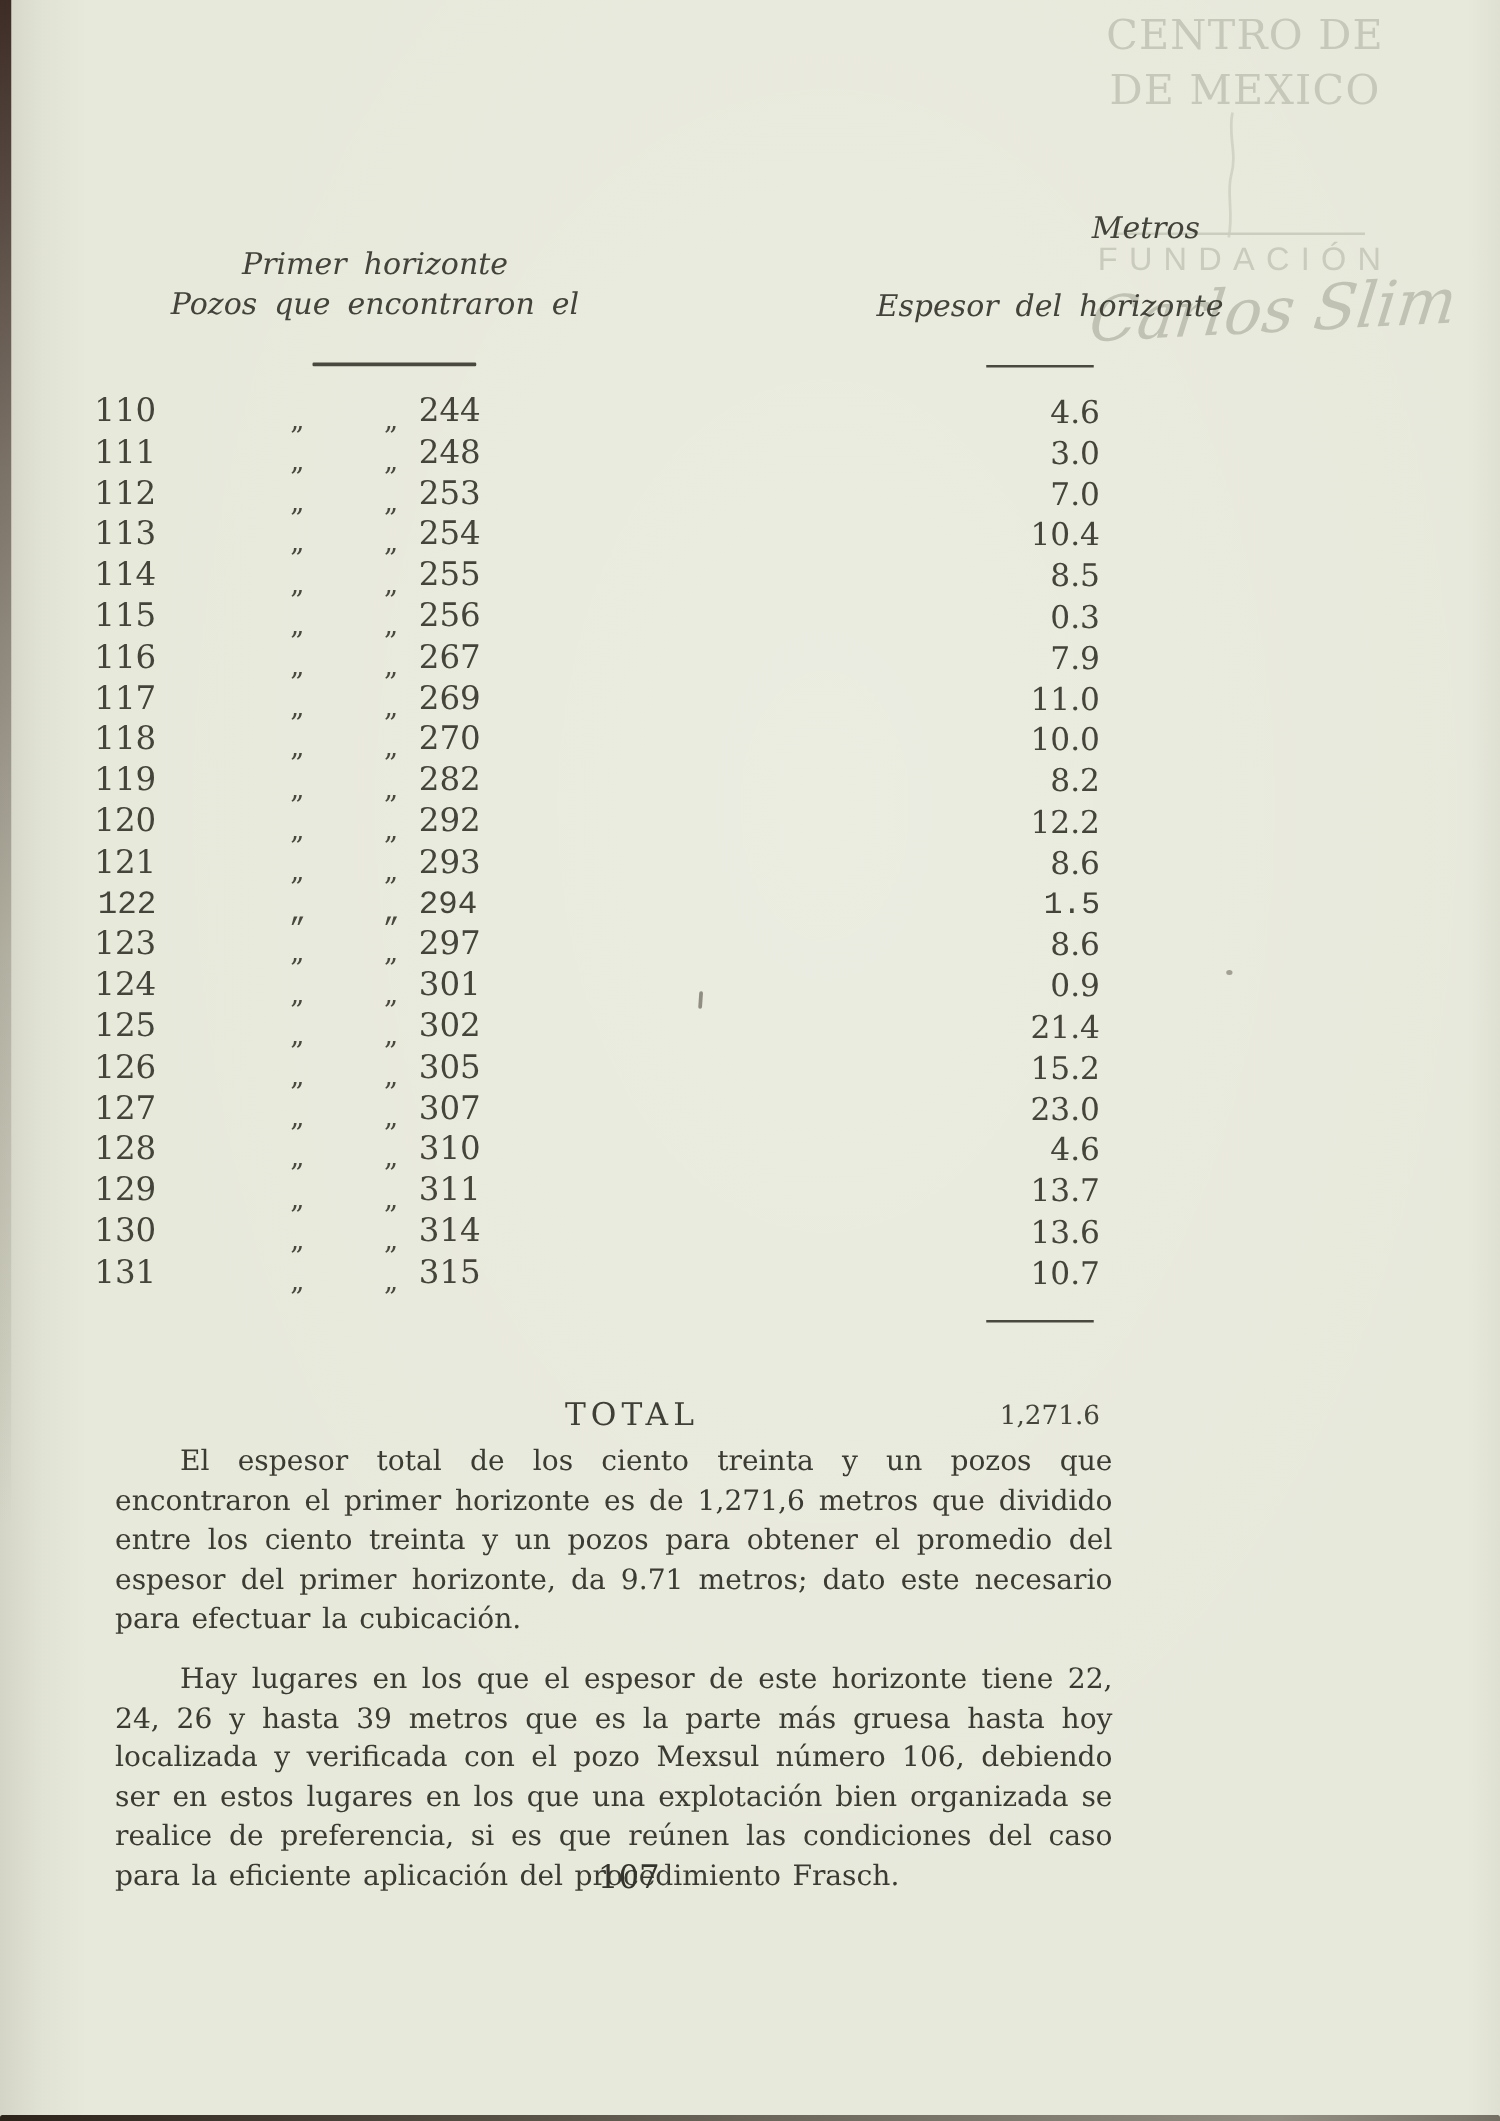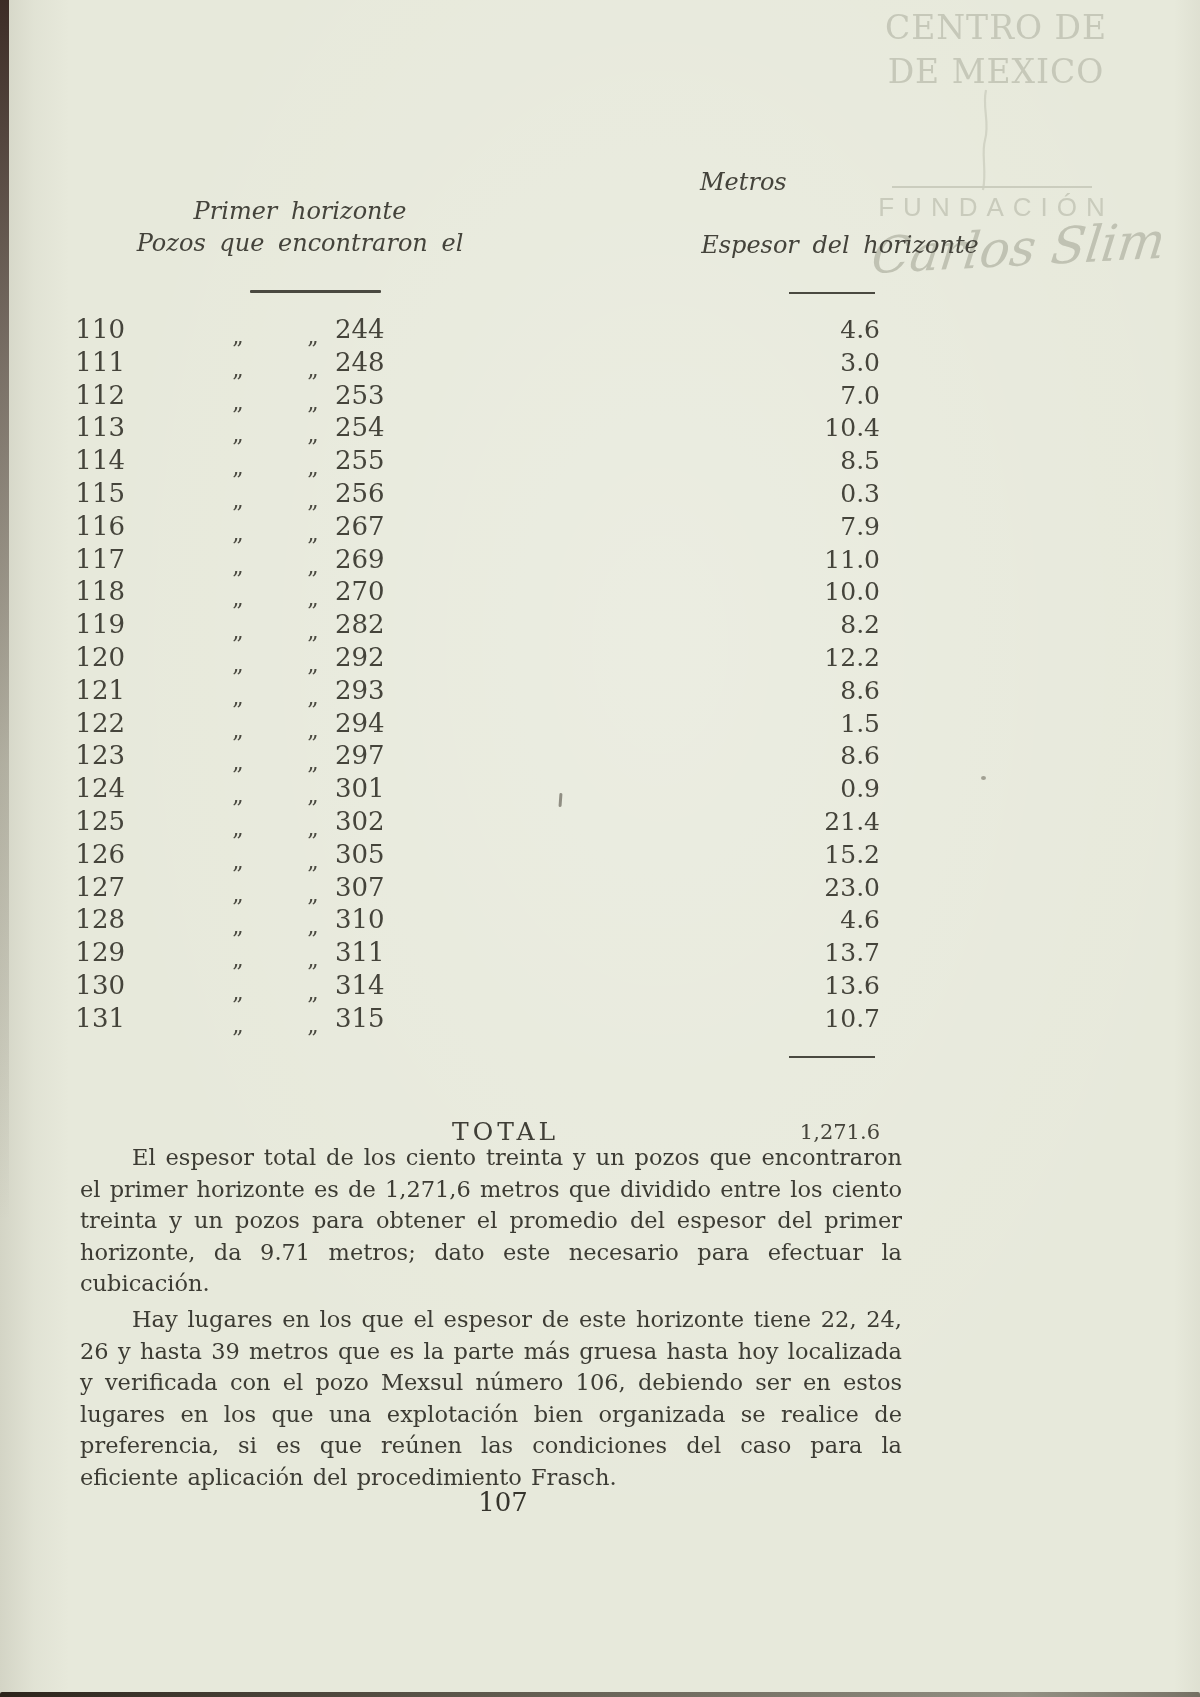--- a/index.html
+++ b/index.html
@@ -29,21 +29,21 @@
   .wm-divider{position:absolute;left:892px;top:186px;width:200px;height:2px;background:#cbcdbe;}
   .wm-foundation{position:absolute;left:874px;top:192px;width:244px;text-align:center;
       font-family:Liberation Sans, sans-serif;font-size:26px;letter-spacing:9px;
       color:#c9cbbc;white-space:nowrap;}
   .wm-signature{position:absolute;left:872px;top:220px;width:270px;
       font-style:italic;font-size:50px;color:#c0c2b3;white-space:nowrap;
       transform:rotate(-3deg) skewX(-10deg);}
   .wm-squiggle{position:absolute;left:972px;top:88px;opacity:.7;}
   
   .hdr{position:absolute;font-style:italic;font-size:24px;word-spacing:6px;white-space:nowrap;color:#44433b;}
-  .hdr-metros{left:700px;top:168px;width:260px;text-align:left;}
+  .hdr-metros{left:700px;top:168px;width:260px;text-align:right;}
   .hdr-left1{left:120px;top:197px;width:360px;text-align:center;}
   .hdr-left2{left:120px;top:229px;width:360px;text-align:center;}
   .hdr-right{left:700px;top:231px;width:280px;text-align:center;}
   .rule{position:absolute;background:#4a4940;}
   .rule-left{left:250px;top:290px;width:131px;height:3px;border-radius:1px;}
   .rule-right{left:789px;top:292px;width:86px;height:2px;}
   .rule-total{left:789px;top:1056px;width:86px;height:2px;}
   
   .rows{position:absolute;left:60px;top:313px;width:820px;height:760px;}
   .trow{position:absolute;left:0;width:100%;height:33px;line-height:33px;}
@@ -52,21 +52,21 @@
   .trow .d1{left:158px;}
   .trow .d2{left:233px;}
   .trow .well{position:absolute;left:275px;font-size:26px;color:#45443b;}
   .trow .val{position:absolute;right:0;font-size:25px;color:#45443b;}
   .total-row{position:absolute;left:60px;top:1068px;width:820px;height:34px;line-height:34px;margin-top:47px;}
   .total-label{position:absolute;left:392px;font-size:25px;letter-spacing:4px;color:#403f37;}
   .total-val{position:absolute;right:0;font-size:21px;color:#45443b;}
   
   .bodytext{position:absolute;left:76px;top:1138px;width:830px;
     font-size:22.5px;line-height:31.6px;text-align:justify;color:#3c3b33;word-spacing:2px;}
-  .bodytext p{margin:4px;text-indent:52px;}
+  .bodytext p{margin:16px;text-indent:52px;}
   
   .pagenum{position:absolute;left:453px;top:1487px;width:100px;text-align:center;font-size:26px;color:#35342c;}
   
   .artifact-tick{position:absolute;left:559px;top:793px;width:3px;height:14px;background:rgba(70,66,55,0.55);border-radius:2px;transform:rotate(4deg);}
   .artifact-dot{position:absolute;left:981px;top:776px;width:5px;height:4px;background:rgba(90,86,72,0.5);border-radius:50%;}
 </style>
 </head>
 <body>
 
 <div class="page">
@@ -170,21 +170,21 @@
         <span class="well">292</span>
         <span class="val">12.2</span>
       </div>
       <div class="trow" style="top: 360.8px;">
         <span class="seq">121</span>
         <span class="ditto d1">„</span>
         <span class="ditto d2">„</span>
         <span class="well">293</span>
         <span class="val">8.6</span>
       </div>
-      <div class="trow" style="top: 393.6px;">
+      <div class="trow" style="top: 393.6px; font-family: Liberation Mono, monospace;">
         <span class="seq">122</span>
         <span class="ditto d1">„</span>
         <span class="ditto d2">„</span>
         <span class="well">294</span>
         <span class="val">1.5</span>
       </div>
       <div class="trow" style="top: 426.4px;">
         <span class="seq">123</span>
         <span class="ditto d1">„</span>
         <span class="ditto d2">„</span>

